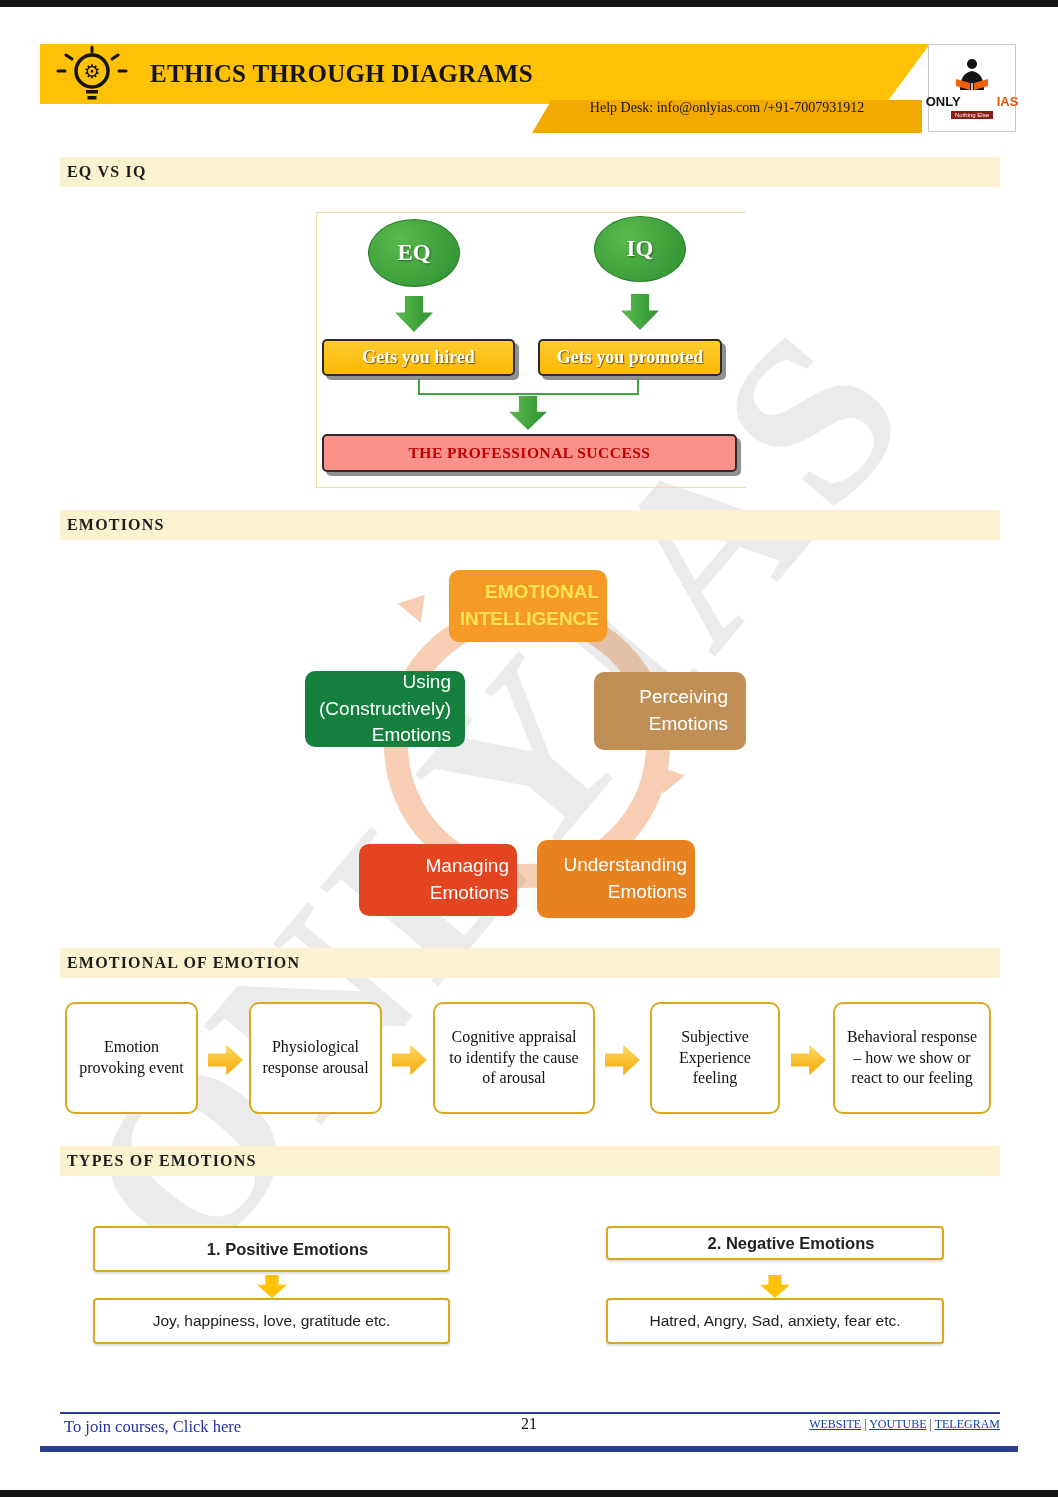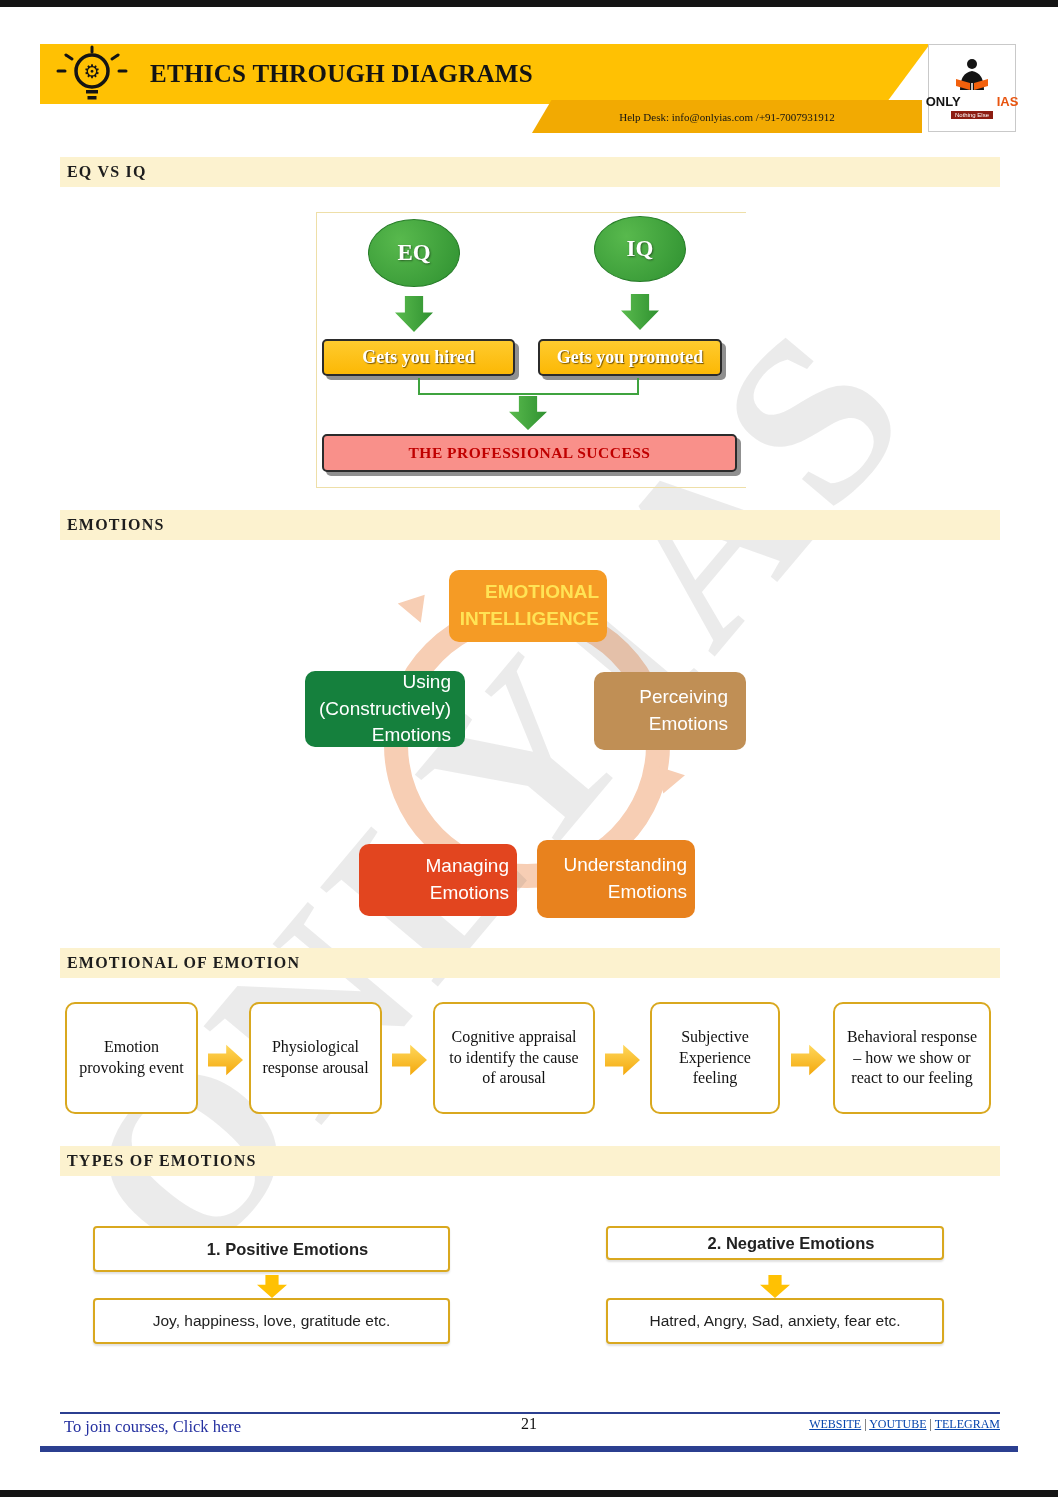--- a/index.html
+++ b/index.html
@@ -16,22 +16,22 @@
   .header-main {
     position:absolute; left:40px; top:44px; width:890px; height:60px;
     background:#FFC103; clip-path:polygon(0 0,100% 0,95% 100%,0 100%);
     z-index:5; display:flex; align-items:center;
   }
   .header-title { font-size:25px; font-weight:bold; color:#141414; letter-spacing:.3px; margin-left:16px; }
   .bulb { width:84px; height:58px; margin-left:10px; flex:none; }
   .header-sub {
     position:absolute; left:532px; top:100px; width:390px; height:33px;
     background:#F2AA02; clip-path:polygon(5% 0,100% 0,100% 100%,0 100%);
-    z-index:5; display:flex; align-items:center; justify-content:center;
-    font-size:11px; color:#141414;
+    z-index:5; display:flex; justify-content:center;
+    font-size:14px; color:#141414;
   }
   .logo-box {
     position:absolute; top:44px; right:42px; width:88px; height:88px;
     background:#fff; border:1px solid #c9c9c9; z-index:5;
     display:flex; flex-direction:column; align-items:center; justify-content:center; gap:2px;
   }
   .logo-text { font-family:"Liberation Sans", sans-serif; font-weight:bold; font-size:13px; color:#141414; }
   .logo-text .orange { color:#E8540F;padding-left:36px; }
   .logo-tagline { font-family:"Liberation Sans", sans-serif; font-size:6px; color:#fff; background:#8C1D12; padding:1px 4px; }
 

